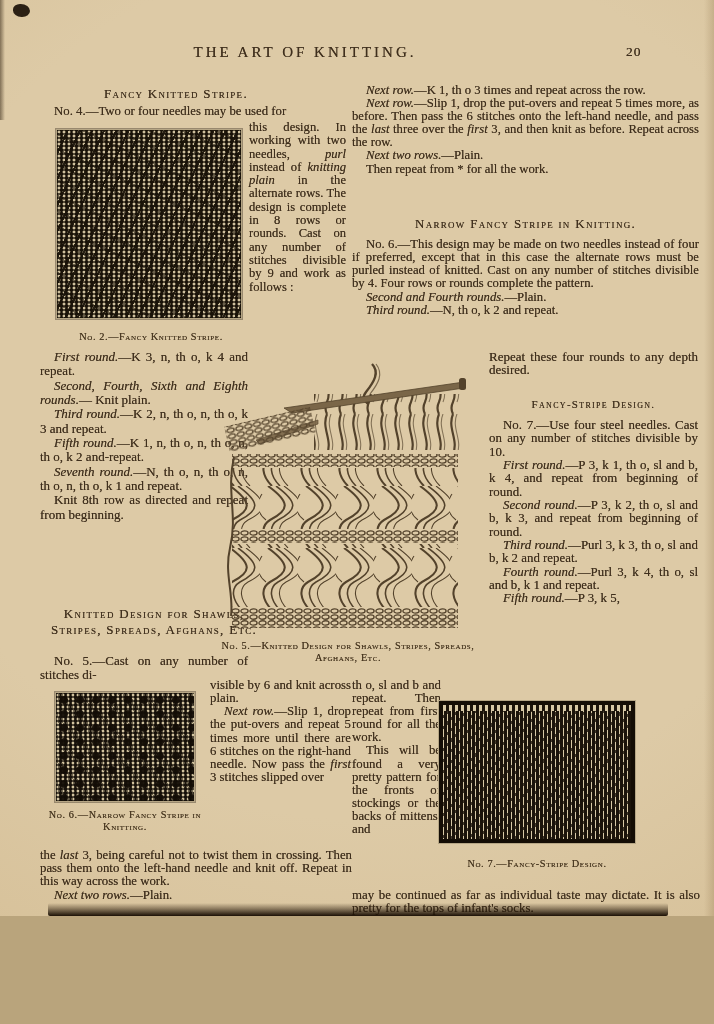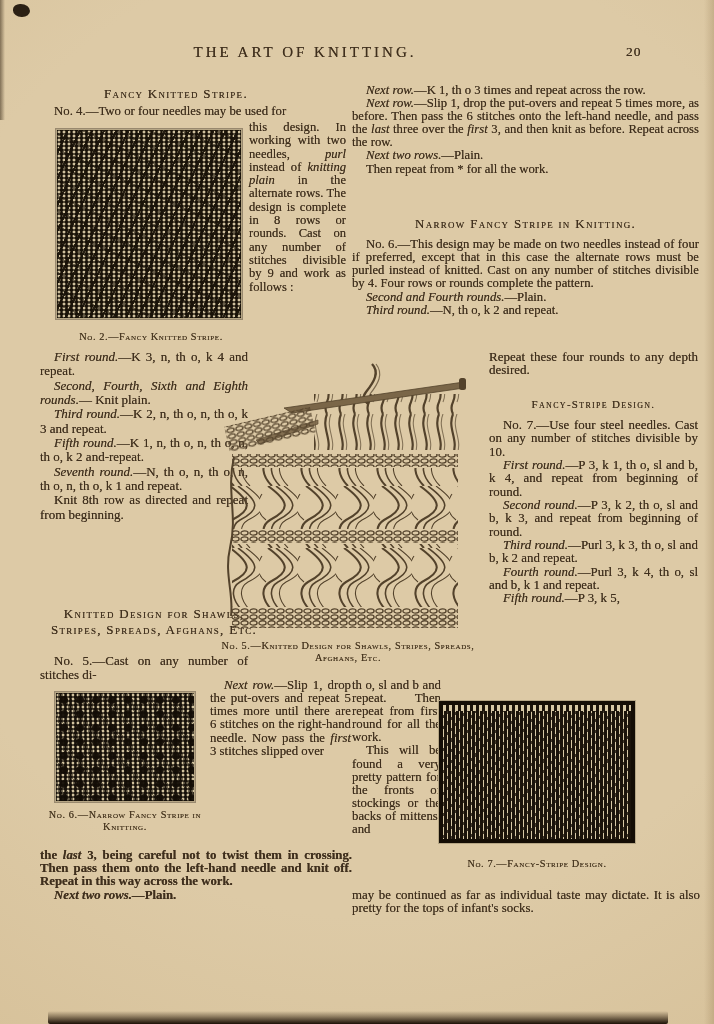--- a/index.html
+++ b/index.html
@@ -1,17 +1,17 @@
 <!DOCTYPE html>
 <html><head>
 <meta charset="utf-8">
 <style>
   html,body{margin:0;padding:0;background:#b9a47c;}
   #page{
-    position:relative;width:714px;height:1024px;overflow:hidden;
+    position:relative;width:714px;height:916px;overflow:hidden;
     background:radial-gradient(130% 95% at 52% 42%, #ddcaa6 50%, #d6c098 80%, #c8ad80 100%);
     font-family:"Liberation Serif","DejaVu Serif",serif;
     color:#3f2f1d;
     text-shadow:0 0 .3px rgba(62,46,27,.75);
   }
   p{margin:0;padding:0;}
   .jp{text-align:justify;}
   .ind{text-indent:14px;}
   .ctr{text-align:center;}
   .sc{font-variant:small-caps;letter-spacing:1.3px;}
@@ -51,21 +51,21 @@
       radial-gradient(circle at 8px 7px, rgba(18,12,5,.95) 3.4px, rgba(18,12,5,0) 4.6px),
       repeating-linear-gradient(80deg, rgba(20,14,6,.5) 0 1px, rgba(20,14,6,0) 1px 4px),
       radial-gradient(circle at 2px 2px, #d2c39f 1.1px, rgba(210,195,160,0) 1.8px);
     background-size:16px 14px,auto,5px 4px;}
   #cap6{top:809px;left:32px;width:186px;}
 
   
   #img5{top:362px;left:222px;width:246px;height:270px;}
   #cap5{top:640px;left:198px;width:300px;}
   #m-col{top:679px;left:210px;width:141px;font-size:12.8px;line-height:13.15px;}
-  #m-full{top:849px;left:40px;width:312px;font-size:12.8px;line-height:13.2px;font-weight:bold;}
+  #m-full{top:849px;left:40px;width:312px;font-size:12.8px;line-height:13.2px;}
 
   
   #r-top{top:84px;left:352px;width:347px;font-size:12.7px;line-height:13.1px;}
   #r-heading6{top:216px;left:352px;width:347px;font-size:13px;}
   #r-no6{top:238px;left:352px;width:347px;font-size:12.7px;line-height:13.15px;}
   #r-nar1{top:350px;left:489px;width:209px;font-size:13px;line-height:13.3px;}
   #r-heading7{top:398px;left:489px;width:209px;font-size:11px;}
   #r-no7{top:419px;left:489px;width:209px;font-size:12.9px;line-height:13.35px;}
   #r-mid-nar{top:679px;left:352px;width:89px;font-size:12.8px;line-height:13.1px;}
   #img7{top:701px;left:439px;width:188px;height:134px;
@@ -148,20 +148,21 @@
       <rect x="10" y="257" width="226" height="9" fill="url(#beads)"></rect>
       <path d="M12,95 C4,130 16,152 8,186 C2,212 12,232 9,254" fill="none" stroke="#53422b" stroke-width="2"></path>
     </svg>
   </div>
   <div class="abs ctr cap" id="cap5">
     <span>No. 5.—Knitted Design for Shawls, Stripes, Spreads,</span><br>
     <span>Afghans, Etc.</span>
   </div>
 
   <div class="abs" id="m-col">
+    <p class="jp">visible by 6 and knit across plain.</p>
     <p class="jp ind"><i>Next row.</i>—Slip 1, drop the put-overs and repeat 5 times more until there are 6 stitches on the right-hand needle.  Now pass the <i>first</i> 3 stitches slipped over</p>
   </div>
 
   <div class="abs" id="m-full">
     <p class="jp">the <i>last</i> 3, being careful not to twist them in crossing.  Then pass them onto the left-hand needle and knit off.  Repeat in this way across the work.</p>
     <p class="jp ind"><i>Next two rows.</i>—Plain.</p>
   </div>
 
   <div class="abs" id="r-top">
     <p class="jp ind"><i>Next row.</i>—K 1, th o 3 times and repeat across the row.</p>

